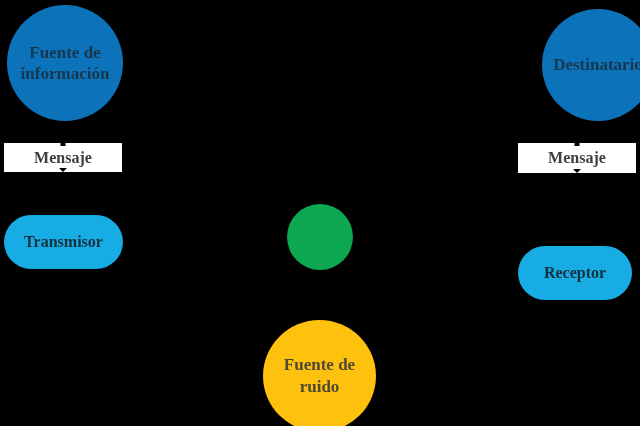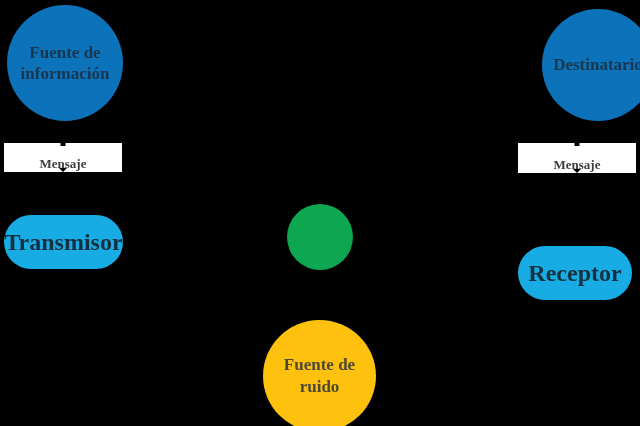--- a/index.html
+++ b/index.html
@@ -19,26 +19,26 @@
   .circle{border-radius:50%;}
   .pill{border-radius:27px;}
   .big-blue{
     background:var(--dark-blue,#0c72ba);
     color:var(--dark-blue-text,#17374e);
     font-size:17px;font-weight:600;line-height:1.25;
   }
   .light-blue{
     background:var(--light-blue,#17ace4);
     color:var(--light-blue-text,#15303f);
-    font-size:24px;font-weight:600;
+    font-size:16px;font-weight:600;
   }
   .white-box{
     background:var(--white,#ffffff);
     color:var(--message-text,#3d3d3d);
-    font-size:13px;font-weight:600;align-items:flex-end;
+    font-size:16px;font-weight:600;
   }
   .green-dot{background:var(--green,#0ca750);}
   .yellow-circle{
     background:var(--yellow,#fec20e);
     color:var(--yellow-text,#4e4933);
     font-size:17px;font-weight:600;line-height:1.3;
   }
   
   .notch-top{
     position:absolute;top:0;left:50%;transform:translateX(-50%);

